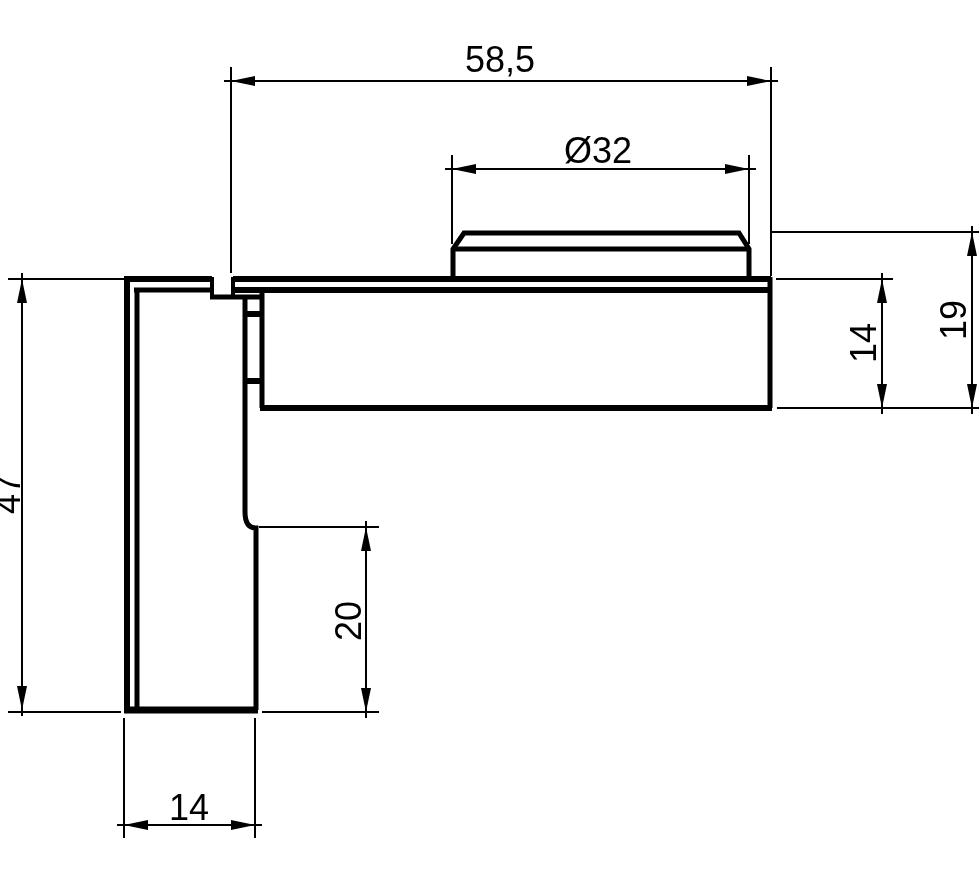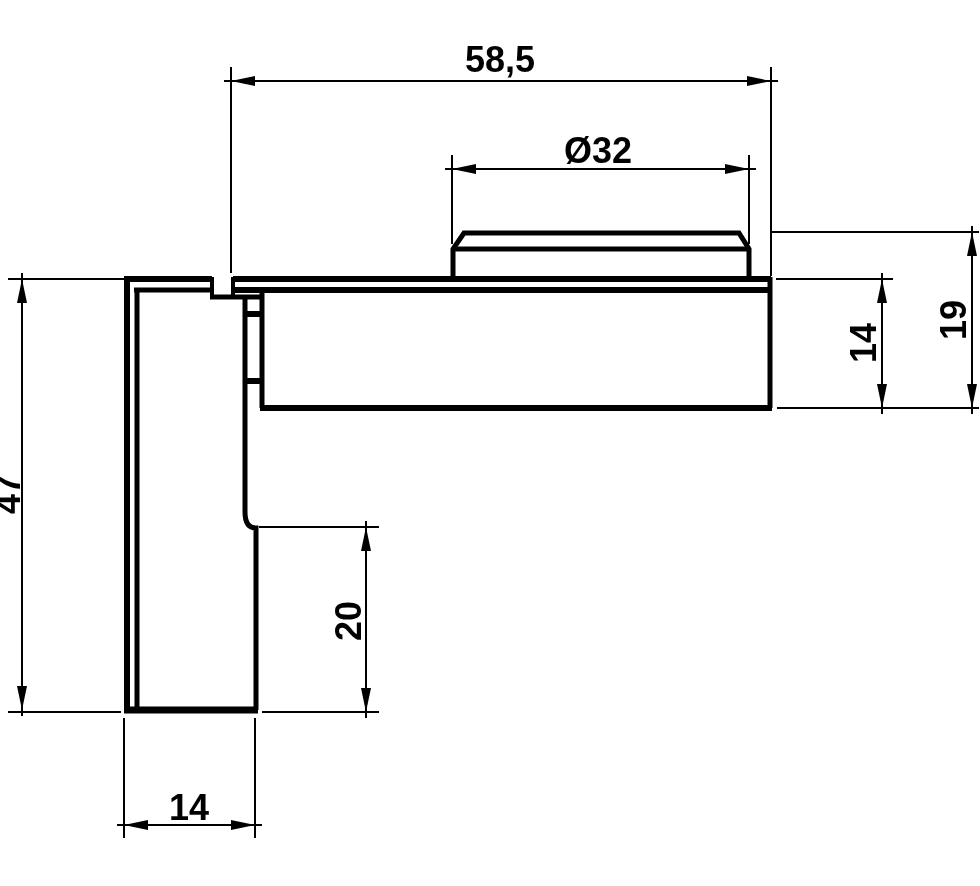--- a/index.html
+++ b/index.html
@@ -1,16 +1,16 @@
 <!DOCTYPE html>
 <html><head>
 <meta charset="utf-8">
 <style>
   html,body{margin:0;padding:0;background:#ffffff;}
-  .stage{width:980px;height:886px;background:#ffffff;position:relative;overflow:hidden;font-weight:bold;}
+  .stage{width:980px;height:886px;background:#ffffff;position:relative;overflow:hidden;}
   svg{display:block;}
   .outline{stroke:#000000;stroke-width:6;fill:none;stroke-linecap:butt;}
   .outline-med{stroke:#000000;stroke-width:5;fill:none;stroke-linecap:butt;}
   .outline-thin{stroke:#000000;stroke-width:4;fill:none;stroke-linecap:butt;}
   .outline-heavy{stroke:#000000;stroke-width:7;fill:none;stroke-linecap:butt;}
   .dimline{stroke:#000000;stroke-width:2;fill:none;stroke-linecap:butt;}
   .arrow{fill:#000000;stroke:none;}
   .dimtext{font-family:"Liberation Sans",sans-serif;font-size:36px;fill:#000000;}
 </style>
 </head>

